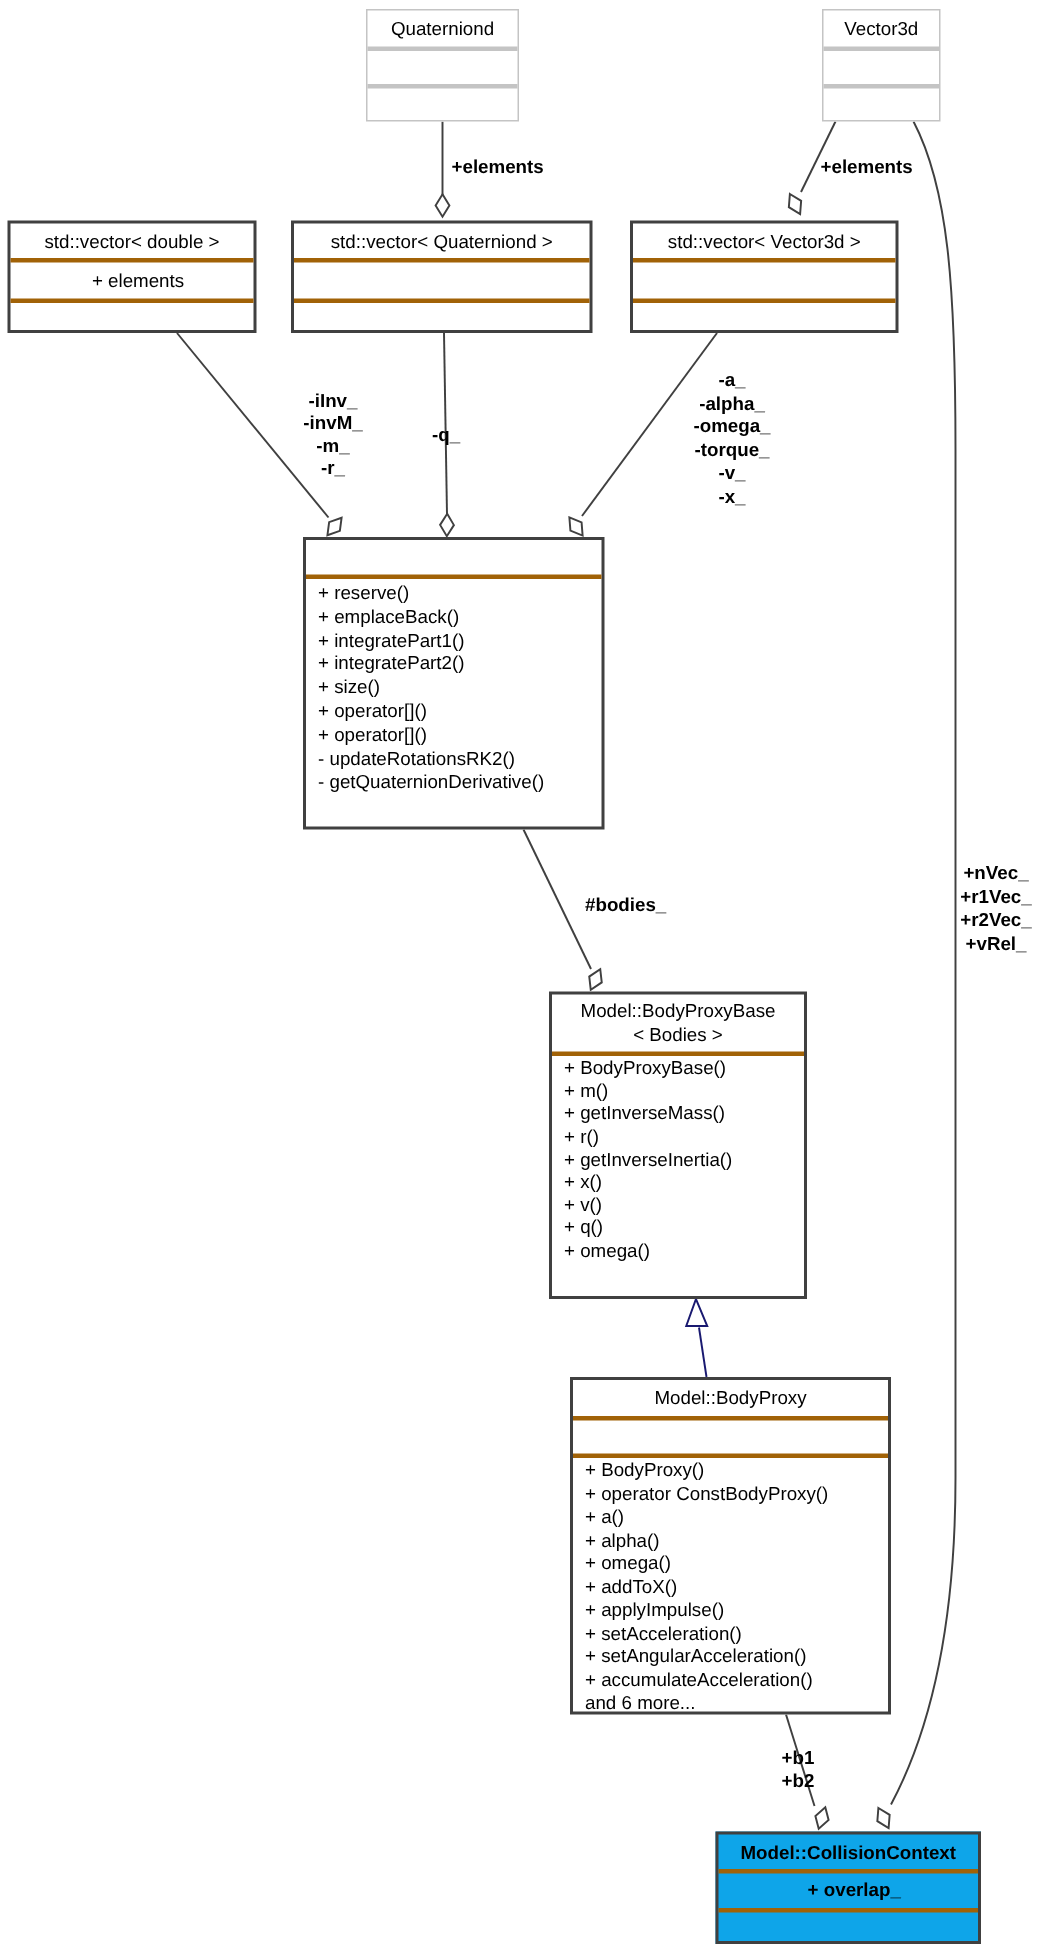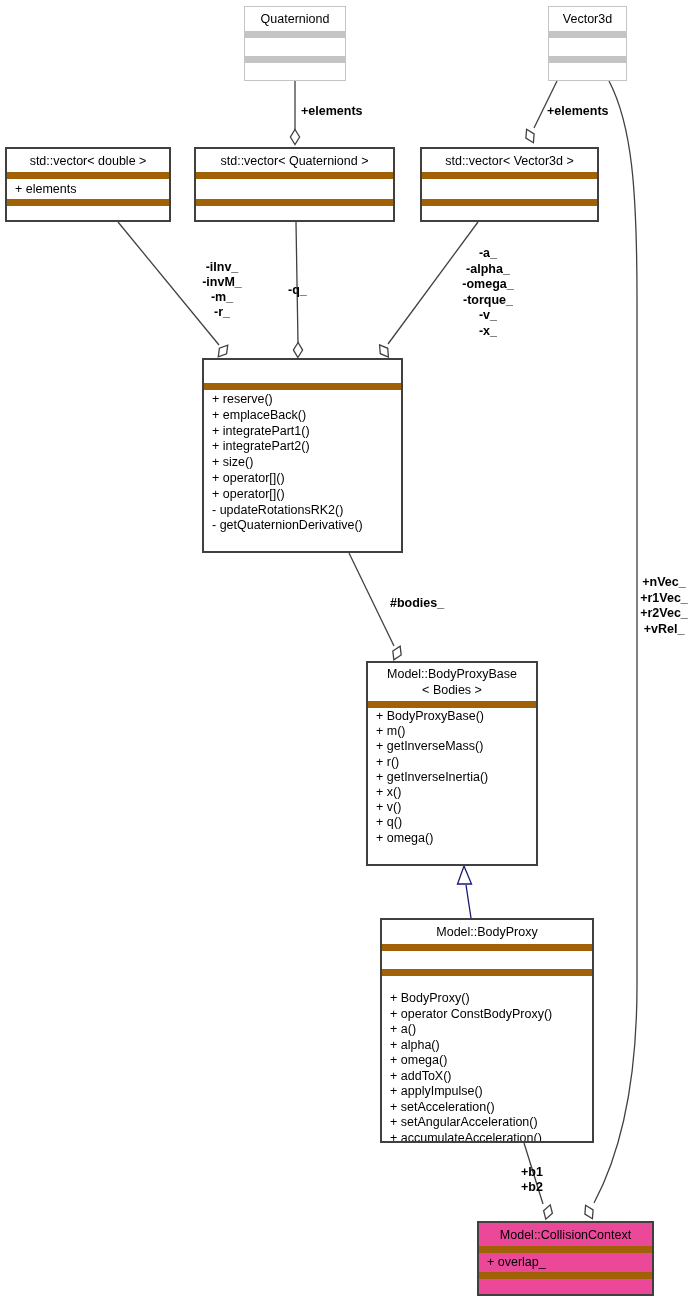--- a/index.html
+++ b/index.html
@@ -7,22 +7,22 @@
     width:697px; height:1303px; position:relative; background:#ffffff;
     font-family:"Liberation Sans","DejaVu Sans",sans-serif;
     font-size:12.5px; color:#000000; overflow:hidden;
   }
   #edges { position:absolute; left:0; top:0; width:697px; height:1303px; }
   .box {
     position:absolute; background:#ffffff; border:2px solid #404040;
     display:flex; flex-direction:column; box-sizing:border-box;
   }
   .box.ext { border:1px solid #c4c4c4; }
-  .box.hl  { background:#ec4899; }
-  .c { box-sizing:border-box; border-top:7px solid #a16207; overflow:hidden; }
+  .box.hl  { background:#0ea5e9;font-weight:bold; }
+  .c { box-sizing:border-box; border-top:3px solid #a16207; overflow:hidden;align-items:center; }
   .box .c:first-child { border-top:none; }
   .ext .c { border-top-color:#c4c4c4; }
   .title {
     flex:0 0 auto; display:flex; flex-direction:column;
     align-items:center; justify-content:center; text-align:center;
     line-height:16px;
   }
   .attrs {
     flex:0 0 auto; display:flex; flex-direction:column; justify-content:center;
     padding-left:8px; line-height:15px;
@@ -122,21 +122,21 @@
       <div class="row">+ x()</div>
       <div class="row">+ v()</div>
       <div class="row">+ q()</div>
       <div class="row">+ omega()</div>
     </div>
 </div>
 
 <div class="box" style="left:380px;top:918px;width:214px;height:225px">
   <div class="c title" style="height:24px">Model::BodyProxy</div>
   <div class="c attrs" style="height:25px"></div>
-  <div class="c methods" style="line-height:15.5px;padding-top:15px">
+  <div class="c methods" style="line-height:15.5px;padding-top:1px">
       <div class="row">+ BodyProxy()</div>
       <div class="row">+ operator ConstBodyProxy()</div>
       <div class="row">+ a()</div>
       <div class="row">+ alpha()</div>
       <div class="row">+ omega()</div>
       <div class="row">+ addToX()</div>
       <div class="row">+ applyImpulse()</div>
       <div class="row">+ setAcceleration()</div>
       <div class="row">+ setAngularAcceleration()</div>
       <div class="row">+ accumulateAcceleration()</div>

